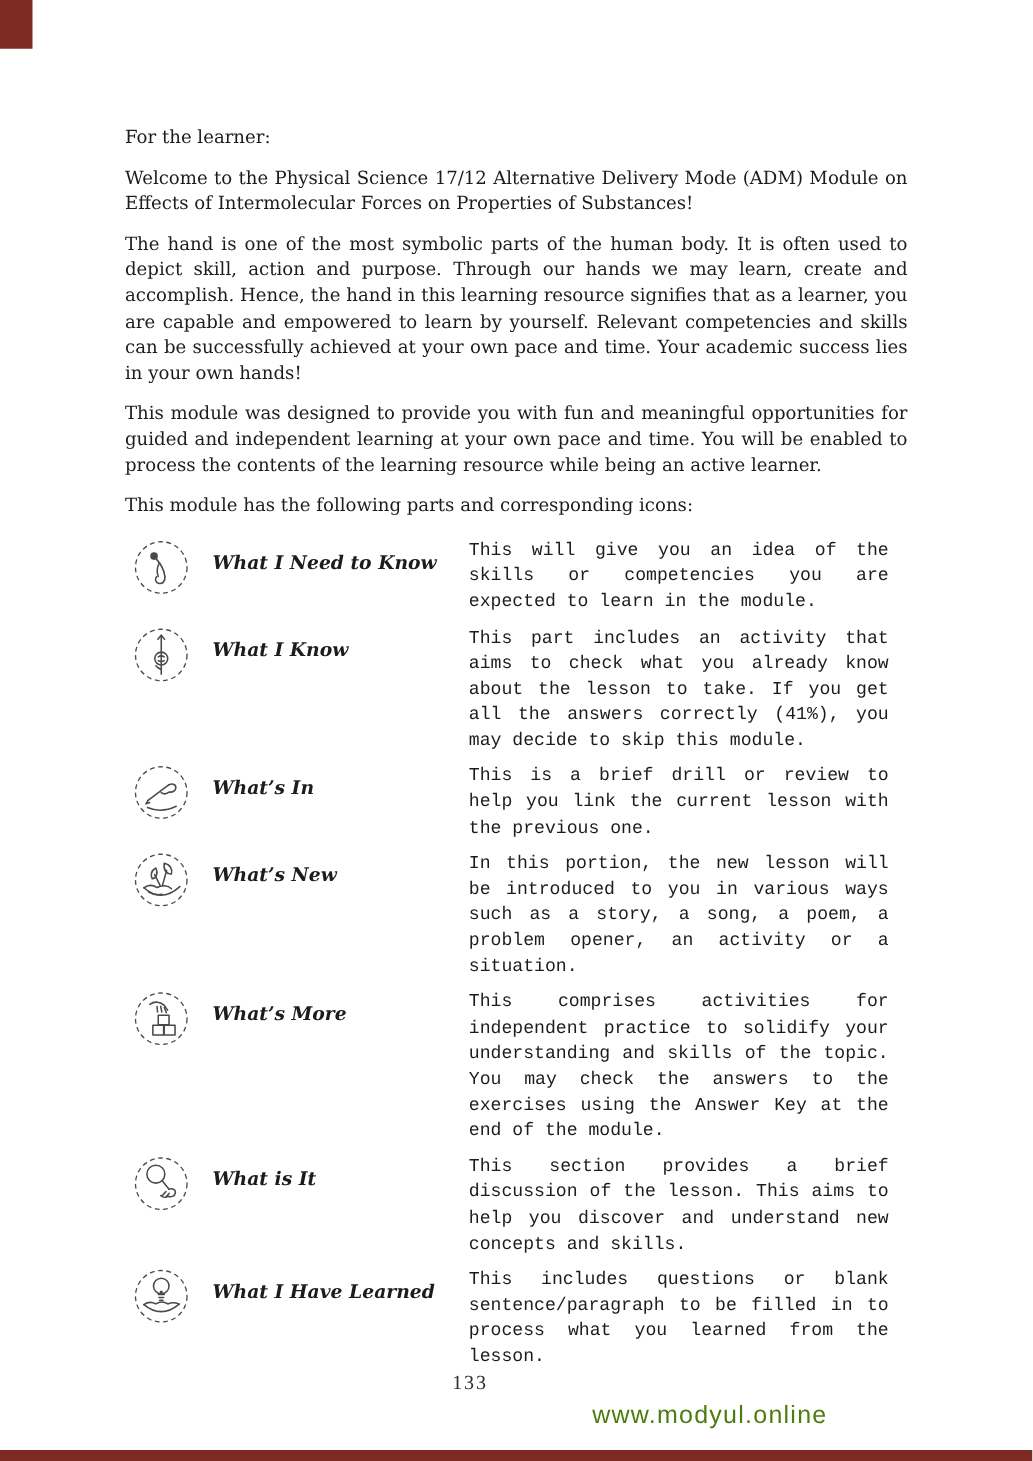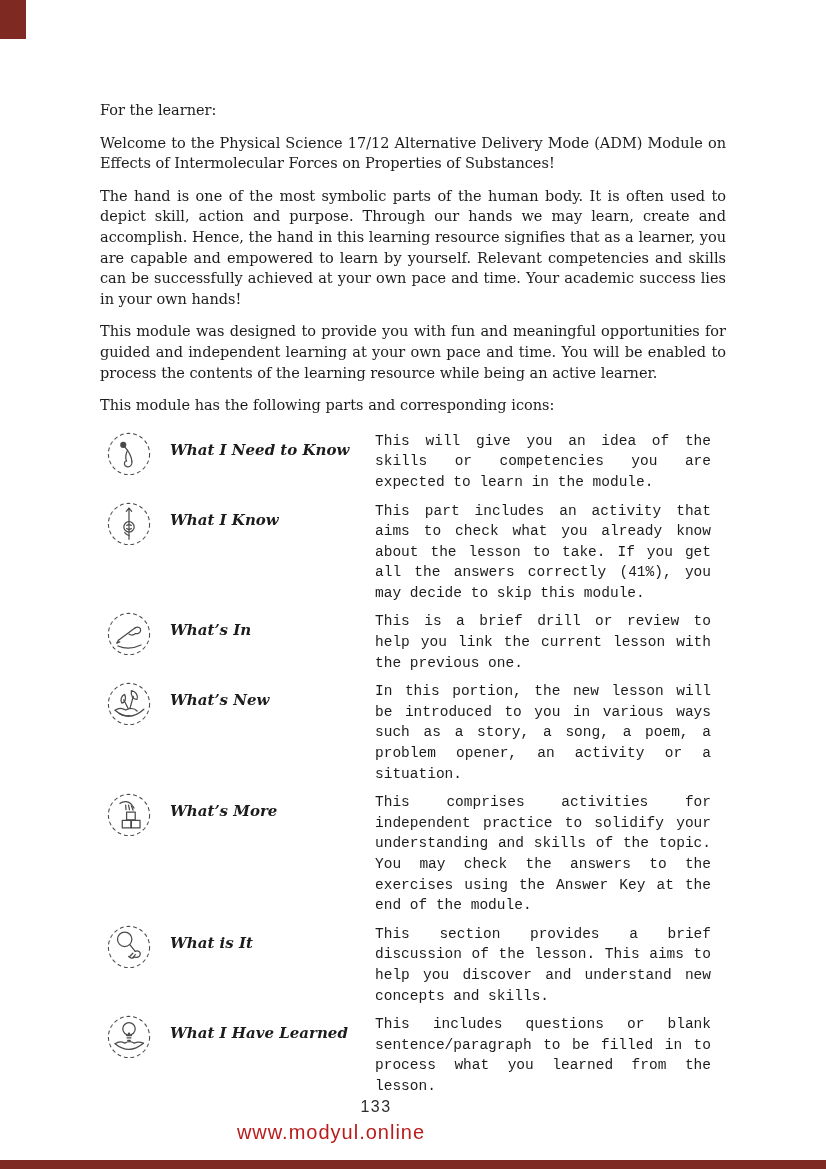--- a/index.html
+++ b/index.html
@@ -43,31 +43,31 @@
     line-height: 20.6px;
     text-align: justify;
     font-family: Liberation Mono, monospace;
   }
   .icon-art { stroke: #4a4a4a; fill: none; stroke-width: 1.3; stroke-linecap: round; stroke-linejoin: round; }
   .icon-ring { stroke: #4a4a4a; fill: none; stroke-width: 1.1; stroke-dasharray: 4 3; }
   .icon-fill { fill: #4a4a4a; stroke: none; }
   .footer-page-number {
     position: absolute; top: 1098px; left: 0; width: 752px;
     text-align: center;
-    font-family: Liberation Sans, sans-serif;
+    font-family: Liberation Serif, serif;
     font-size: 16px; letter-spacing: 1.5px;
     color: #2e2e2e;
   }
   .footer-watermark {
     position: absolute; top: 1121px; left: 0; width: 662px;
-    text-align: center;
+    text-align: right;
     font-family: "Liberation Sans", sans-serif;
     font-weight: 300;
     font-size: 20px; letter-spacing: 1px;
-    color: #b91c1c;
+    color: #4d7c0f;
   }
   .corner-mark {
     position: absolute; top: 0; left: 0;
     width: 26px; height: 39px;
     background: #7e2a23;
   }
   .bottom-accent-bar {
     position: absolute; bottom: 0; left: 0;
     width: 826px; height: 9px;
     background: #7e2a23;

